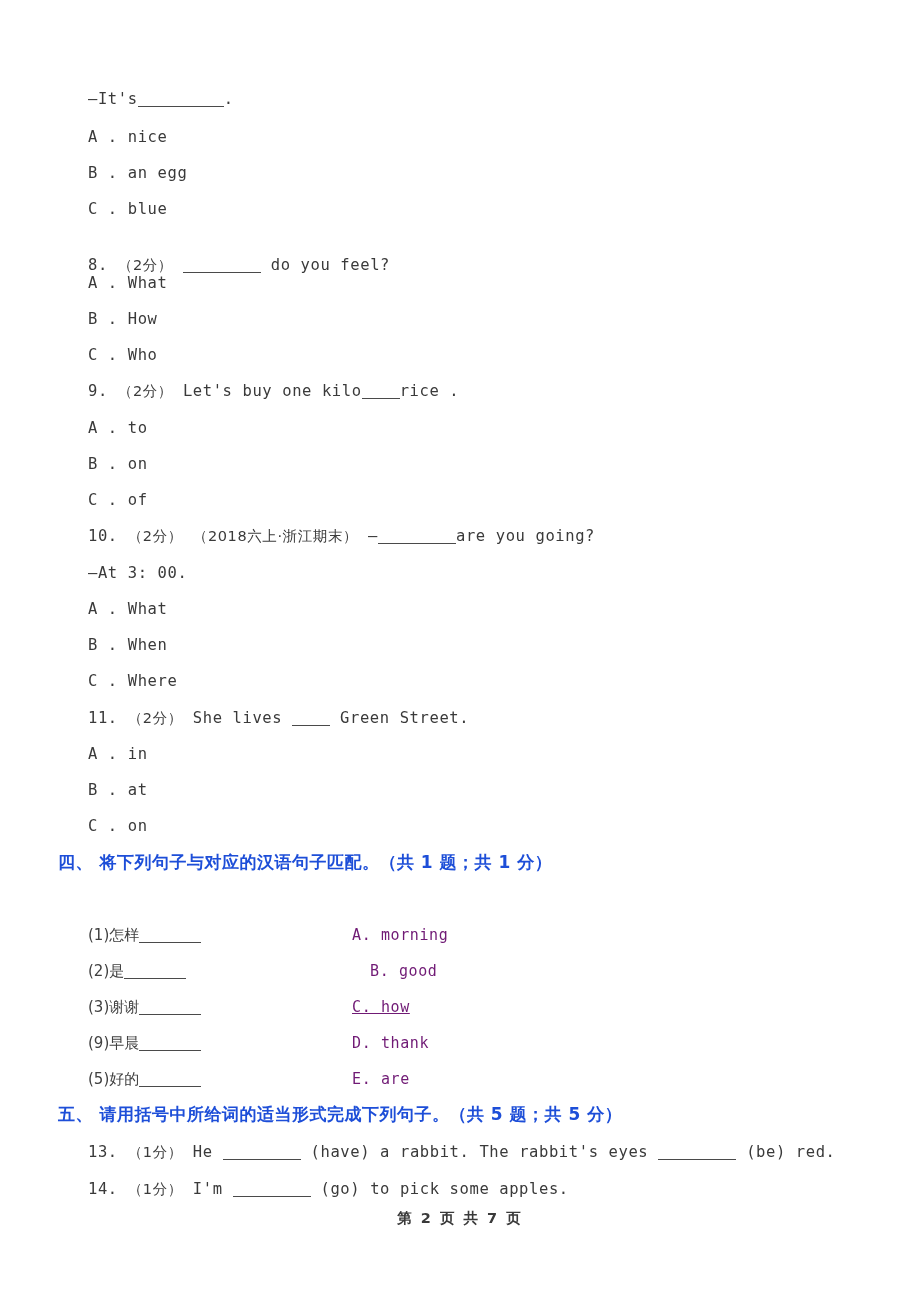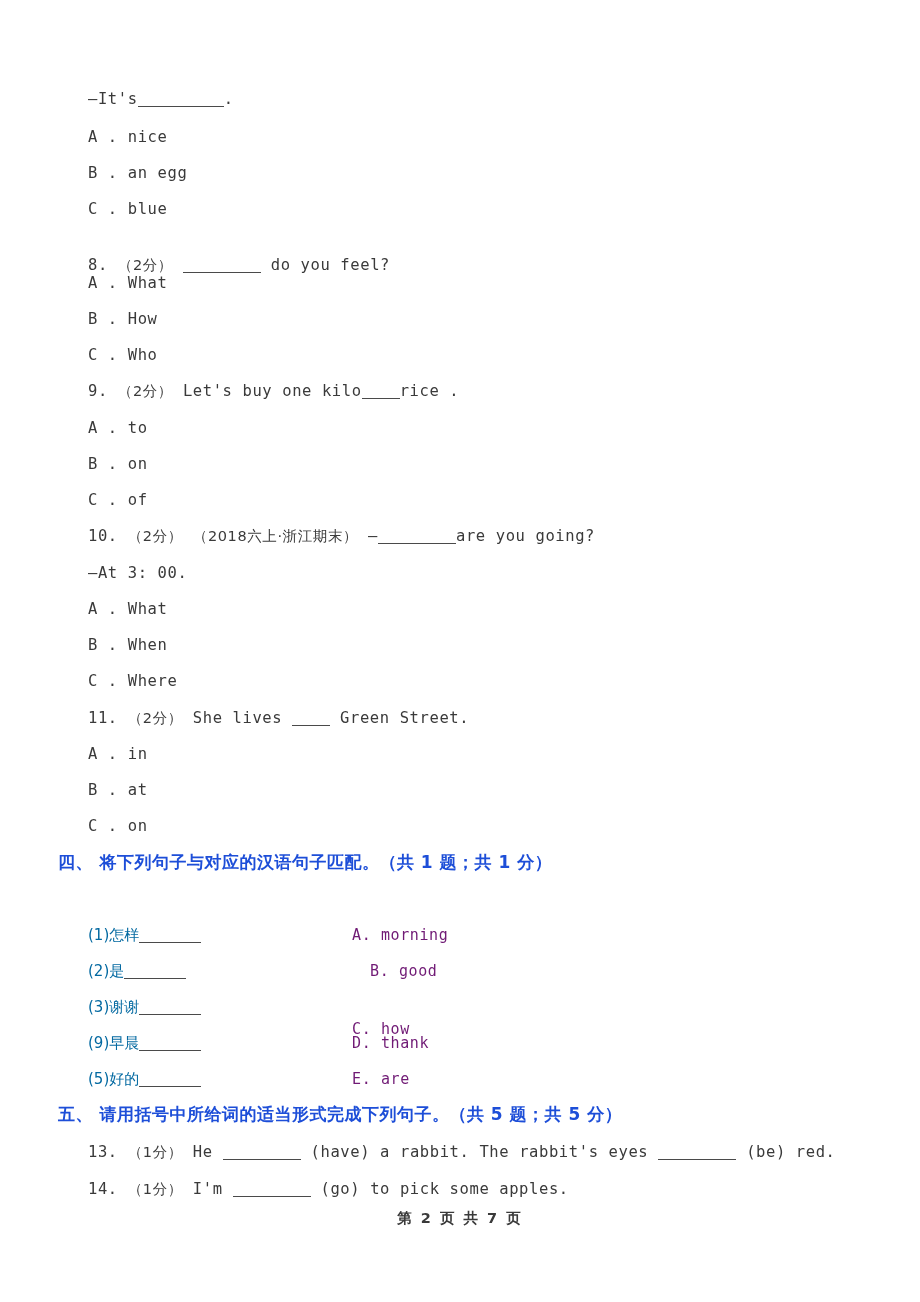--- a/index.html
+++ b/index.html
@@ -50,21 +50,21 @@
     color: #1d4ed8;
   }
 
   
   .match-left {
     position: absolute;
     left: 88px;
     white-space: nowrap;
     font-family: "DejaVu Sans", "Liberation Sans", sans-serif;
     font-size: 15px;
-    color: #0369a1;
+    color: #404040;
   }
   .match-right {
     position: absolute;
     white-space: nowrap;
     font-family: "DejaVu Sans Mono", "Liberation Mono", monospace;
     font-size: 15px;
     letter-spacing: 0.6px;
     color: #701a75;
   }
 
@@ -201,21 +201,21 @@
   <div class="match-left" style="top:1070px;">
     <span>(5)好的</span><span class="blank bl-sm"></span>
   </div>
 
   <div class="match-right" style="top:926px; left:352px;">
     <span>A. morning</span>
   </div>
   <div class="match-right" style="top:962px; left:370px;">
     <span>B. good</span>
   </div>
-  <div class="match-right" style="top:1020px; left:352px;">
+  <div class="match-right" style="top:998px; left:352px;text-decoration:underline;">
     <span>C. how</span>
   </div>
   <div class="match-right" style="top:1034px; left:352px;">
     <span>D. thank</span>
   </div>
   <div class="match-right" style="top:1070px; left:352px;">
     <span>E. are</span>
   </div>
 
   <div class="section-head" style="top:1103px;">五、 请用括号中所给词的适当形式完成下列句子。（共 5 题；共 5 分）</div>

